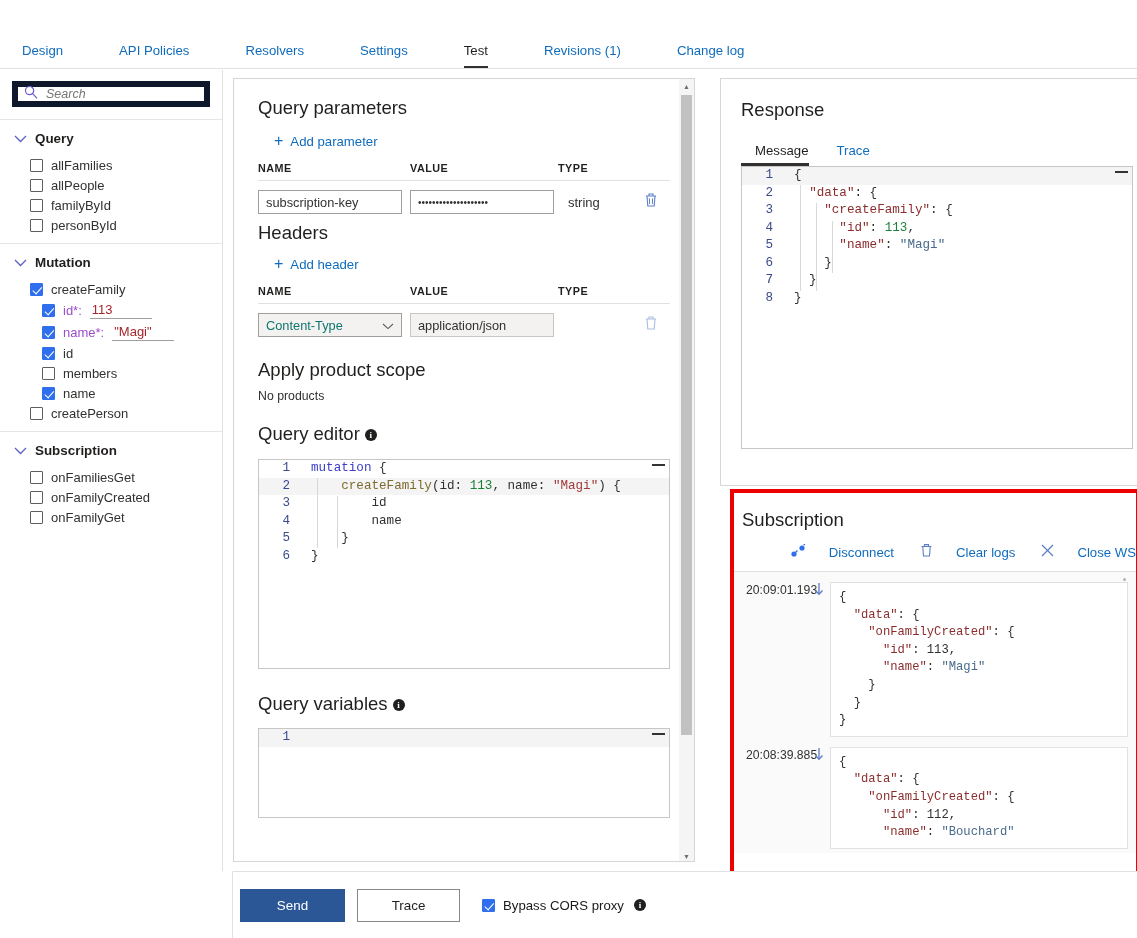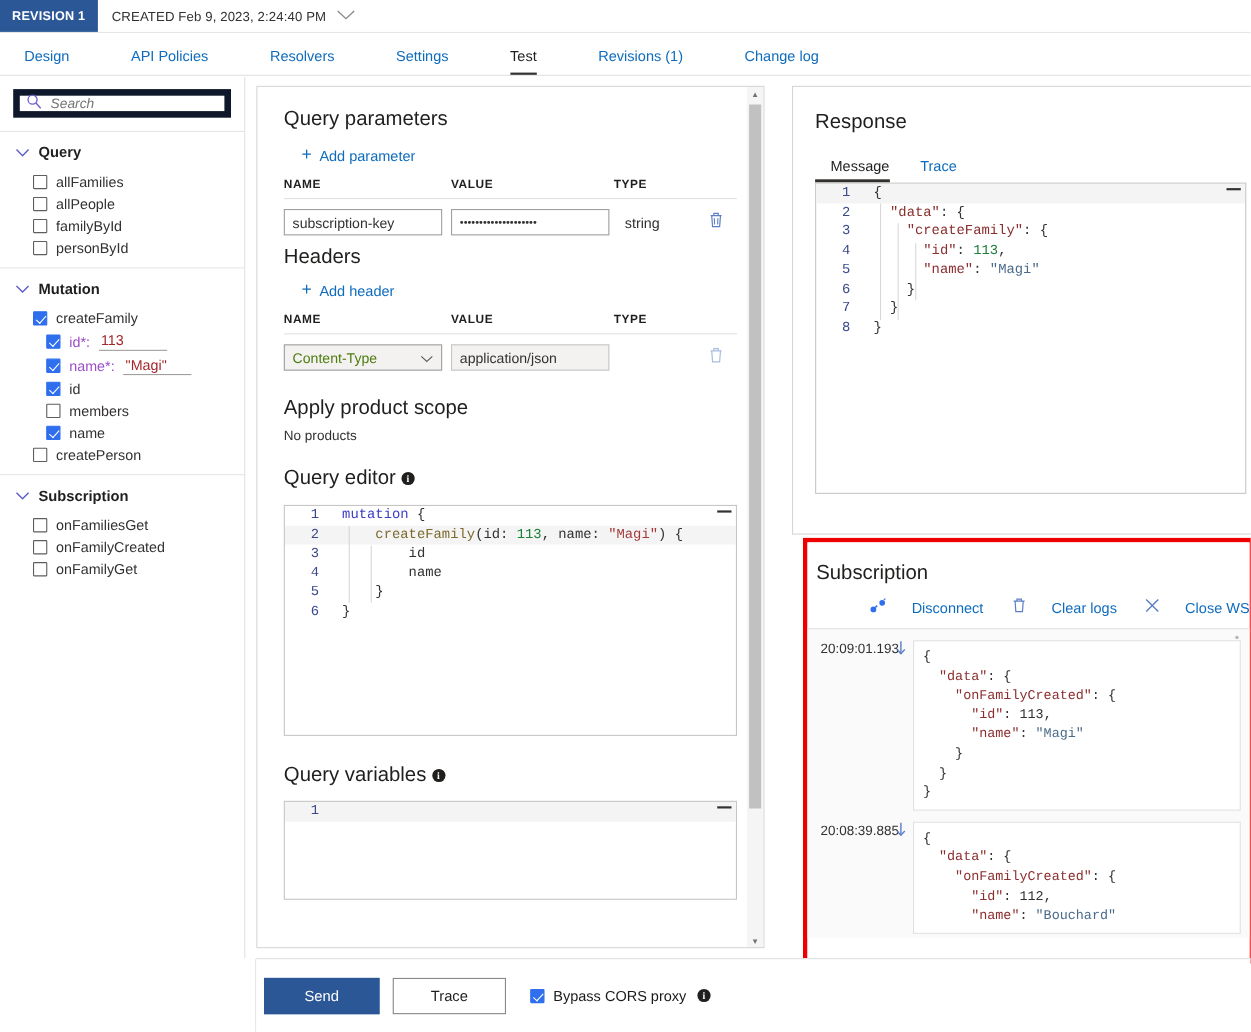--- a/index.html
+++ b/index.html
@@ -116,21 +116,21 @@
   .tbl-row { display: flex; align-items: center; padding-top: 9px; }
   .inp {
     height: 24px; border: 1px solid #a19f9d; background: #fff;
     font-size: 12.8px; color: #323130; padding: 0 7px; width: 144px;
     display: flex; align-items: center; overflow: hidden; white-space: nowrap;
   }
   .inp.dots { letter-spacing: 0px; font-size: 10px; color: #323130; }
   .inp.grey { background: #f3f2f1; border-color: #c8c6c4; }
   .sel {
     height: 24px; border: 1px solid #a19f9d; background: #f3f2f1;
-    font-size: 12.8px; color: #4d7c0f; padding: 0 7px; width: 144px;
+    font-size: 12.8px; color: #0f766e; padding: 0 7px; width: 144px;
     display: flex; align-items: center; justify-content: space-between;
   }
   .type-txt { font-size: 13px; color: #323130; padding-left: 10px; width: 86px; }
   .trash { width: 16px; color: #5b7fc7; }
   .muted { font-size: 12.3px; color: #323130; margin: 8px 0 20px 0; }
   .infoi {
     display: inline-flex; width: 12px; height: 12px; border-radius: 50%;
     background: #201f1e; color: #fff; font-size: 9px; font-weight: bold;
     align-items: center; justify-content: center; vertical-align: 2px; margin-left: 5px;
     font-family: "Liberation Serif", serif;
@@ -245,29 +245,20 @@
   .bottom-strip {
     position: absolute; left: 0; top: 871px; width: 233px; height: 67px;
     background: #fff; border-right: 1px solid #e1e1e1; border-top: 1px solid #fff;
   }
 </style>
 </head>
 <body>
 
 <div class="page">
 
-  <div class="revbar">
-    <div class="rev-badge">REVISION 1</div>
-    <div class="rev-created">CREATED Feb 9, 2023, 2:24:40 PM</div>
-    <span class="rev-chevron">
-      <svg width="17" height="10" viewBox="0 0 17 10">
-          <path d="M1 1 L8.5 8 L16 1" fill="none" stroke="#8a8886" stroke-width="1.2"></path>
-        </svg>
-    </span>
-  </div>
 
   <div class="tabbar">
     <div class="tab">Design</div>
     <div class="tab">API Policies</div>
     <div class="tab">Resolvers</div>
     <div class="tab">Settings</div>
     <div class="tab active">Test</div>
     <div class="tab">Revisions (1)</div>
     <div class="tab">Change log</div>
   </div>

